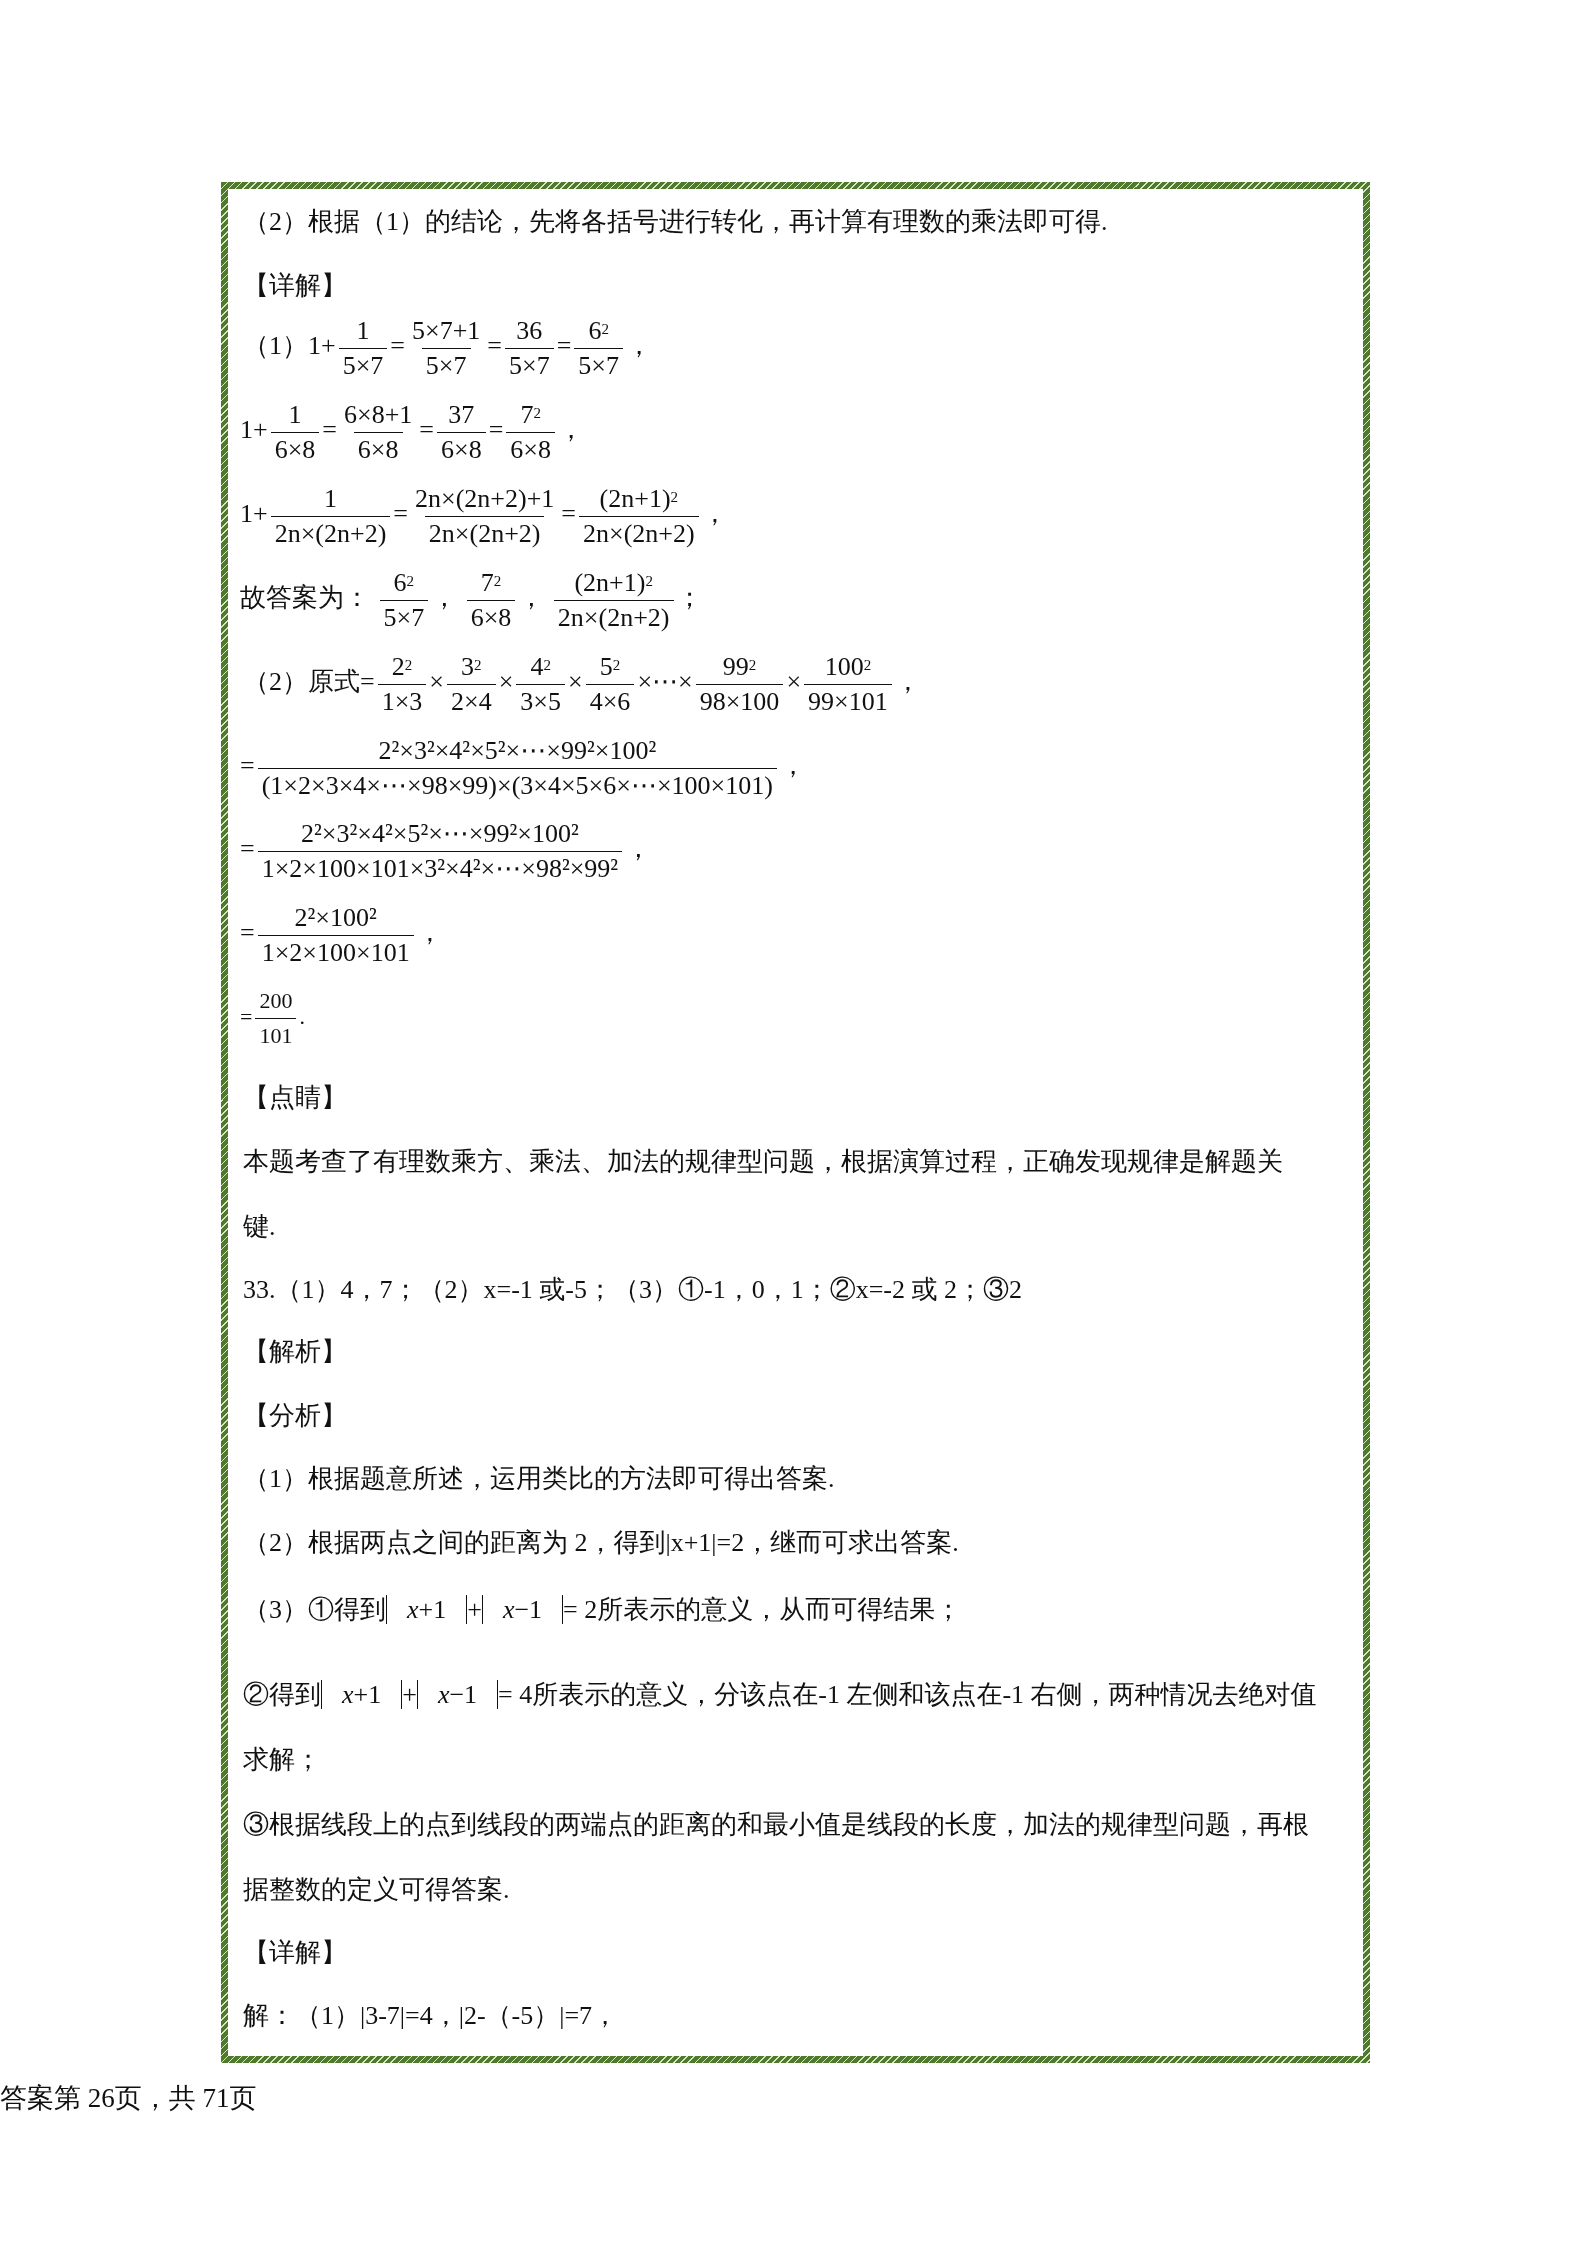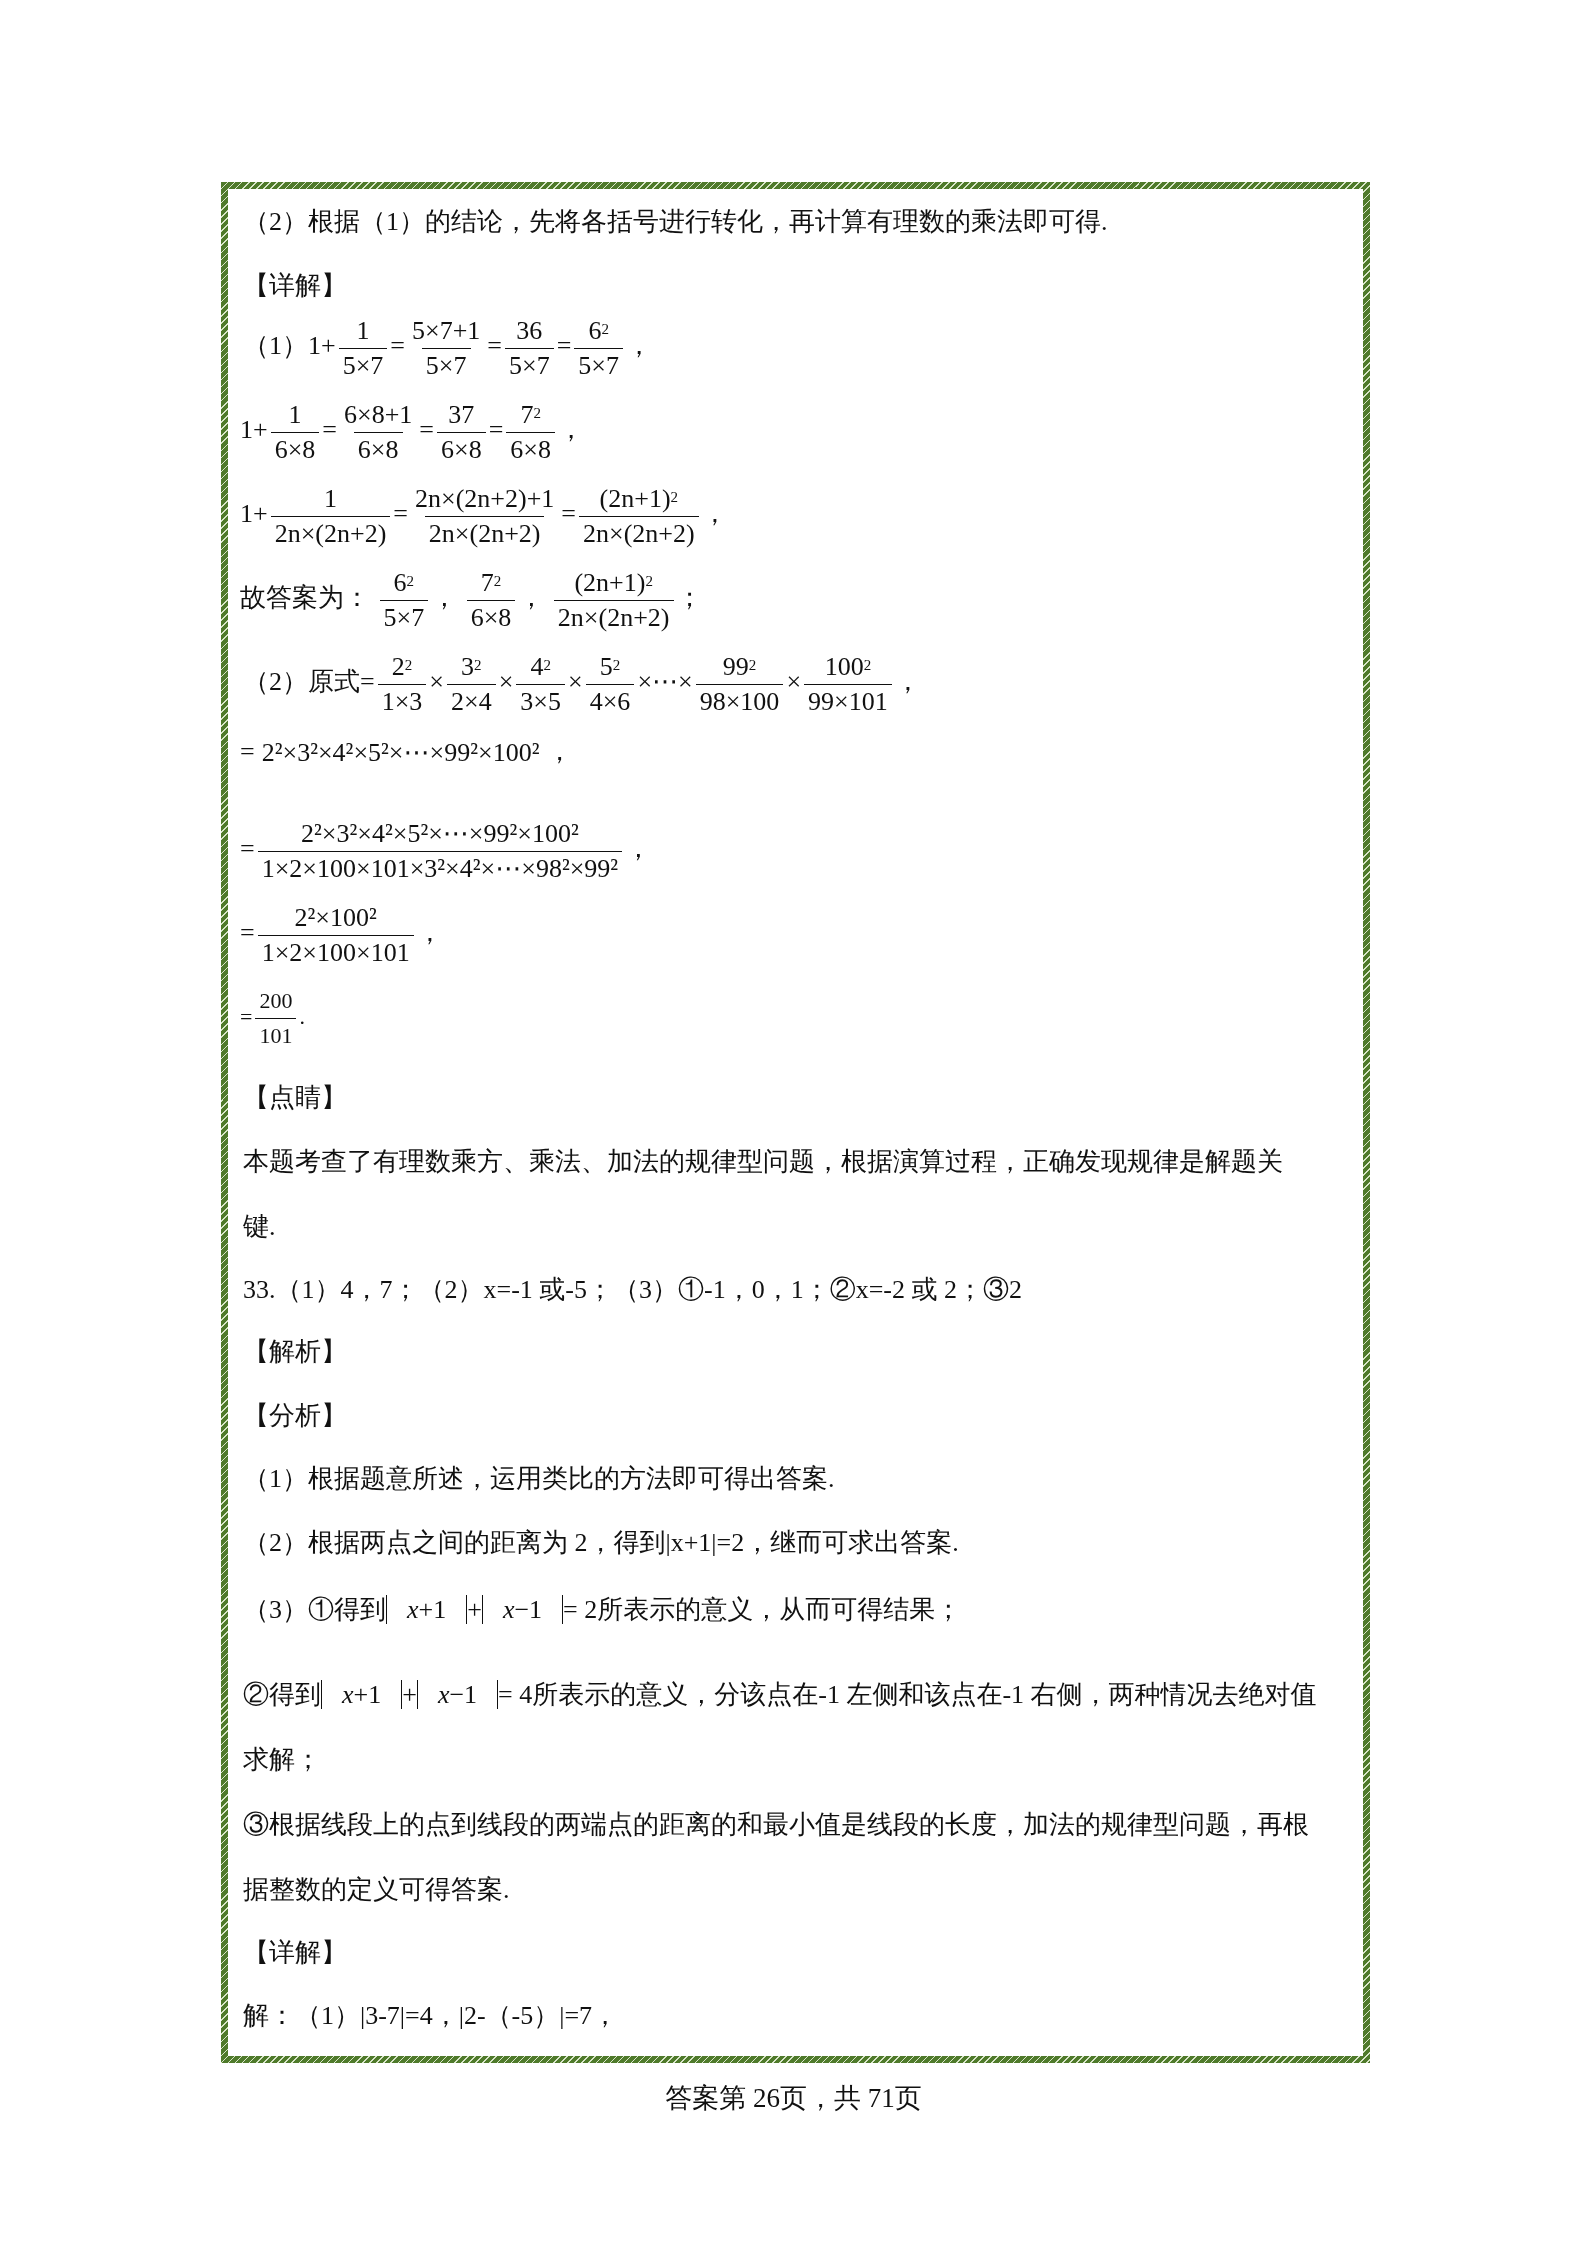--- a/index.html
+++ b/index.html
@@ -11,21 +11,21 @@
              linear-gradient(#fff,#fff) padding-box,
              repeating-linear-gradient(-45deg, #4f7a2b 0 2px, #d9e6c9 2px 3px, #4f7a2b 3px 5px) border-box; }
   .line { position:absolute; left:243px; font-size:26px; line-height:32px; white-space:nowrap; }
   .math { font-family: "Liberation Serif", serif; }
   .frac { display:inline-flex; flex-direction:column; align-items:center; vertical-align:middle; margin:0 3px; }
   .frac .num { padding:0 4px 2px; line-height:30px; }
   .frac .den { border-top:1.6px solid #111; padding:2px 4px 0; line-height:30px; }
   sup { font-size:15px; vertical-align:top; position:relative; top:-2px; }
   i { font-style:italic; }
   .abs { border-left:1.5px solid #111; border-right:1.5px solid #111; padding:0 20px; }
-  .footer { position:absolute; top:2080px; left:0; width:1587px; text-align:center; font-size:27px; }
+  .footer { position:absolute; top:2080px; left:0; width:1587px; text-align:left; font-size:27px; }
 </style>
 </head>
 <body>
 
 <div class="frame"></div>
 
 <div class="line" style="top:206px">（2）根据（1）的结论，先将各括号进行转化，再计算有理数的乘法即可得.</div>
 <div class="line" style="top:270px">【详解】</div>
 
 <div class="line math" style="top:316px">
@@ -107,20 +107,21 @@
       <span class="den">98×100</span>
     </span>×<span class="frac">
       <span class="num"><span>100</span><sup>2</sup></span>
       <span class="den">99×101</span>
     </span><span>，</span>
 </div>
 
 <div class="line math" style="top:736px;left:240px">
   =<span class="frac">
       <span class="num">2²×3²×4²×5²×⋯×99²×100²</span>
+      <span class="den">(1×2×3×4×⋯×98×99)×(3×4×5×6×⋯×100×101)</span>
     </span><span>，</span>
 </div>
 
 <div class="line math" style="top:819px;left:240px">
   =<span class="frac">
       <span class="num">2²×3²×4²×5²×⋯×99²×100²</span>
       <span class="den">1×2×100×101×3²×4²×⋯×98²×99²</span>
     </span><span>，</span>
 </div>
 

